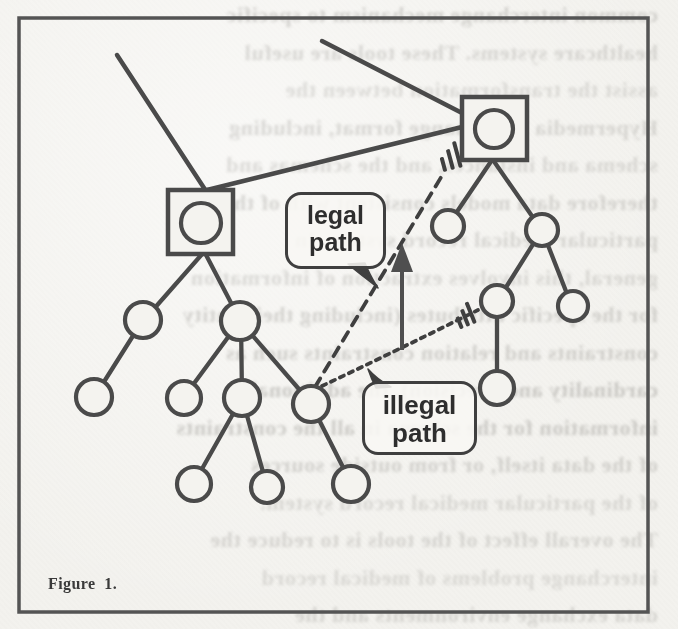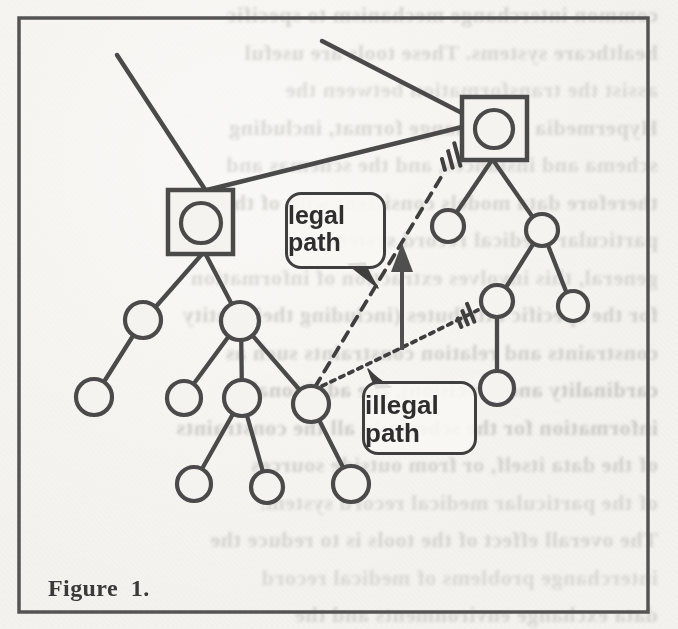--- a/index.html
+++ b/index.html
@@ -18,29 +18,29 @@
     font-family:"Liberation Serif", serif;
     font-weight:700;font-size:22px;letter-spacing:.6px;
     color:#8f8d88;white-space:nowrap;overflow:hidden;
     user-select:none;pointer-events:none;
   }
   svg.fig{position:absolute;left:0;top:0;}
   .bubble{
     position:absolute;box-sizing:border-box;
     border:3.5px solid #3f3f3f;border-radius:16px;
     background:rgba(248,247,244,0.88);
-    font-weight:700;color:#2e2e2e;
+    text-align:center;font-weight:700;color:#2e2e2e;
   }
   .bubble .bl{pointer-events:none;}
   .bubble-legal{left:285px;top:192px;width:101px;height:77px;font-size:25px;line-height:27px;padding-top:7px;}
   .bubble-illegal{left:362px;top:381px;width:115px;height:74px;font-size:26px;line-height:28px;padding-top:7px;}
   .caption{
     position:absolute;left:48px;top:575px;
     font-family:"Liberation Serif", serif;font-weight:700;
-    font-size:24px;letter-spacing:.4px;color:#3a3a3a;white-space:pre;
+    font-size:16px;letter-spacing:.4px;color:#3a3a3a;white-space:pre;
   }
 </style>
 </head>
 <body>
 
 <div class="page">
 
   <div id="bleed-layer">
       <div class="bleed-line" style="top: 2px; opacity: 0.34;">common interchange mechanism to specific</div>
       <div class="bleed-line" style="top: 40px; opacity: 0.3;">healthcare systems. These tools are useful</div>

